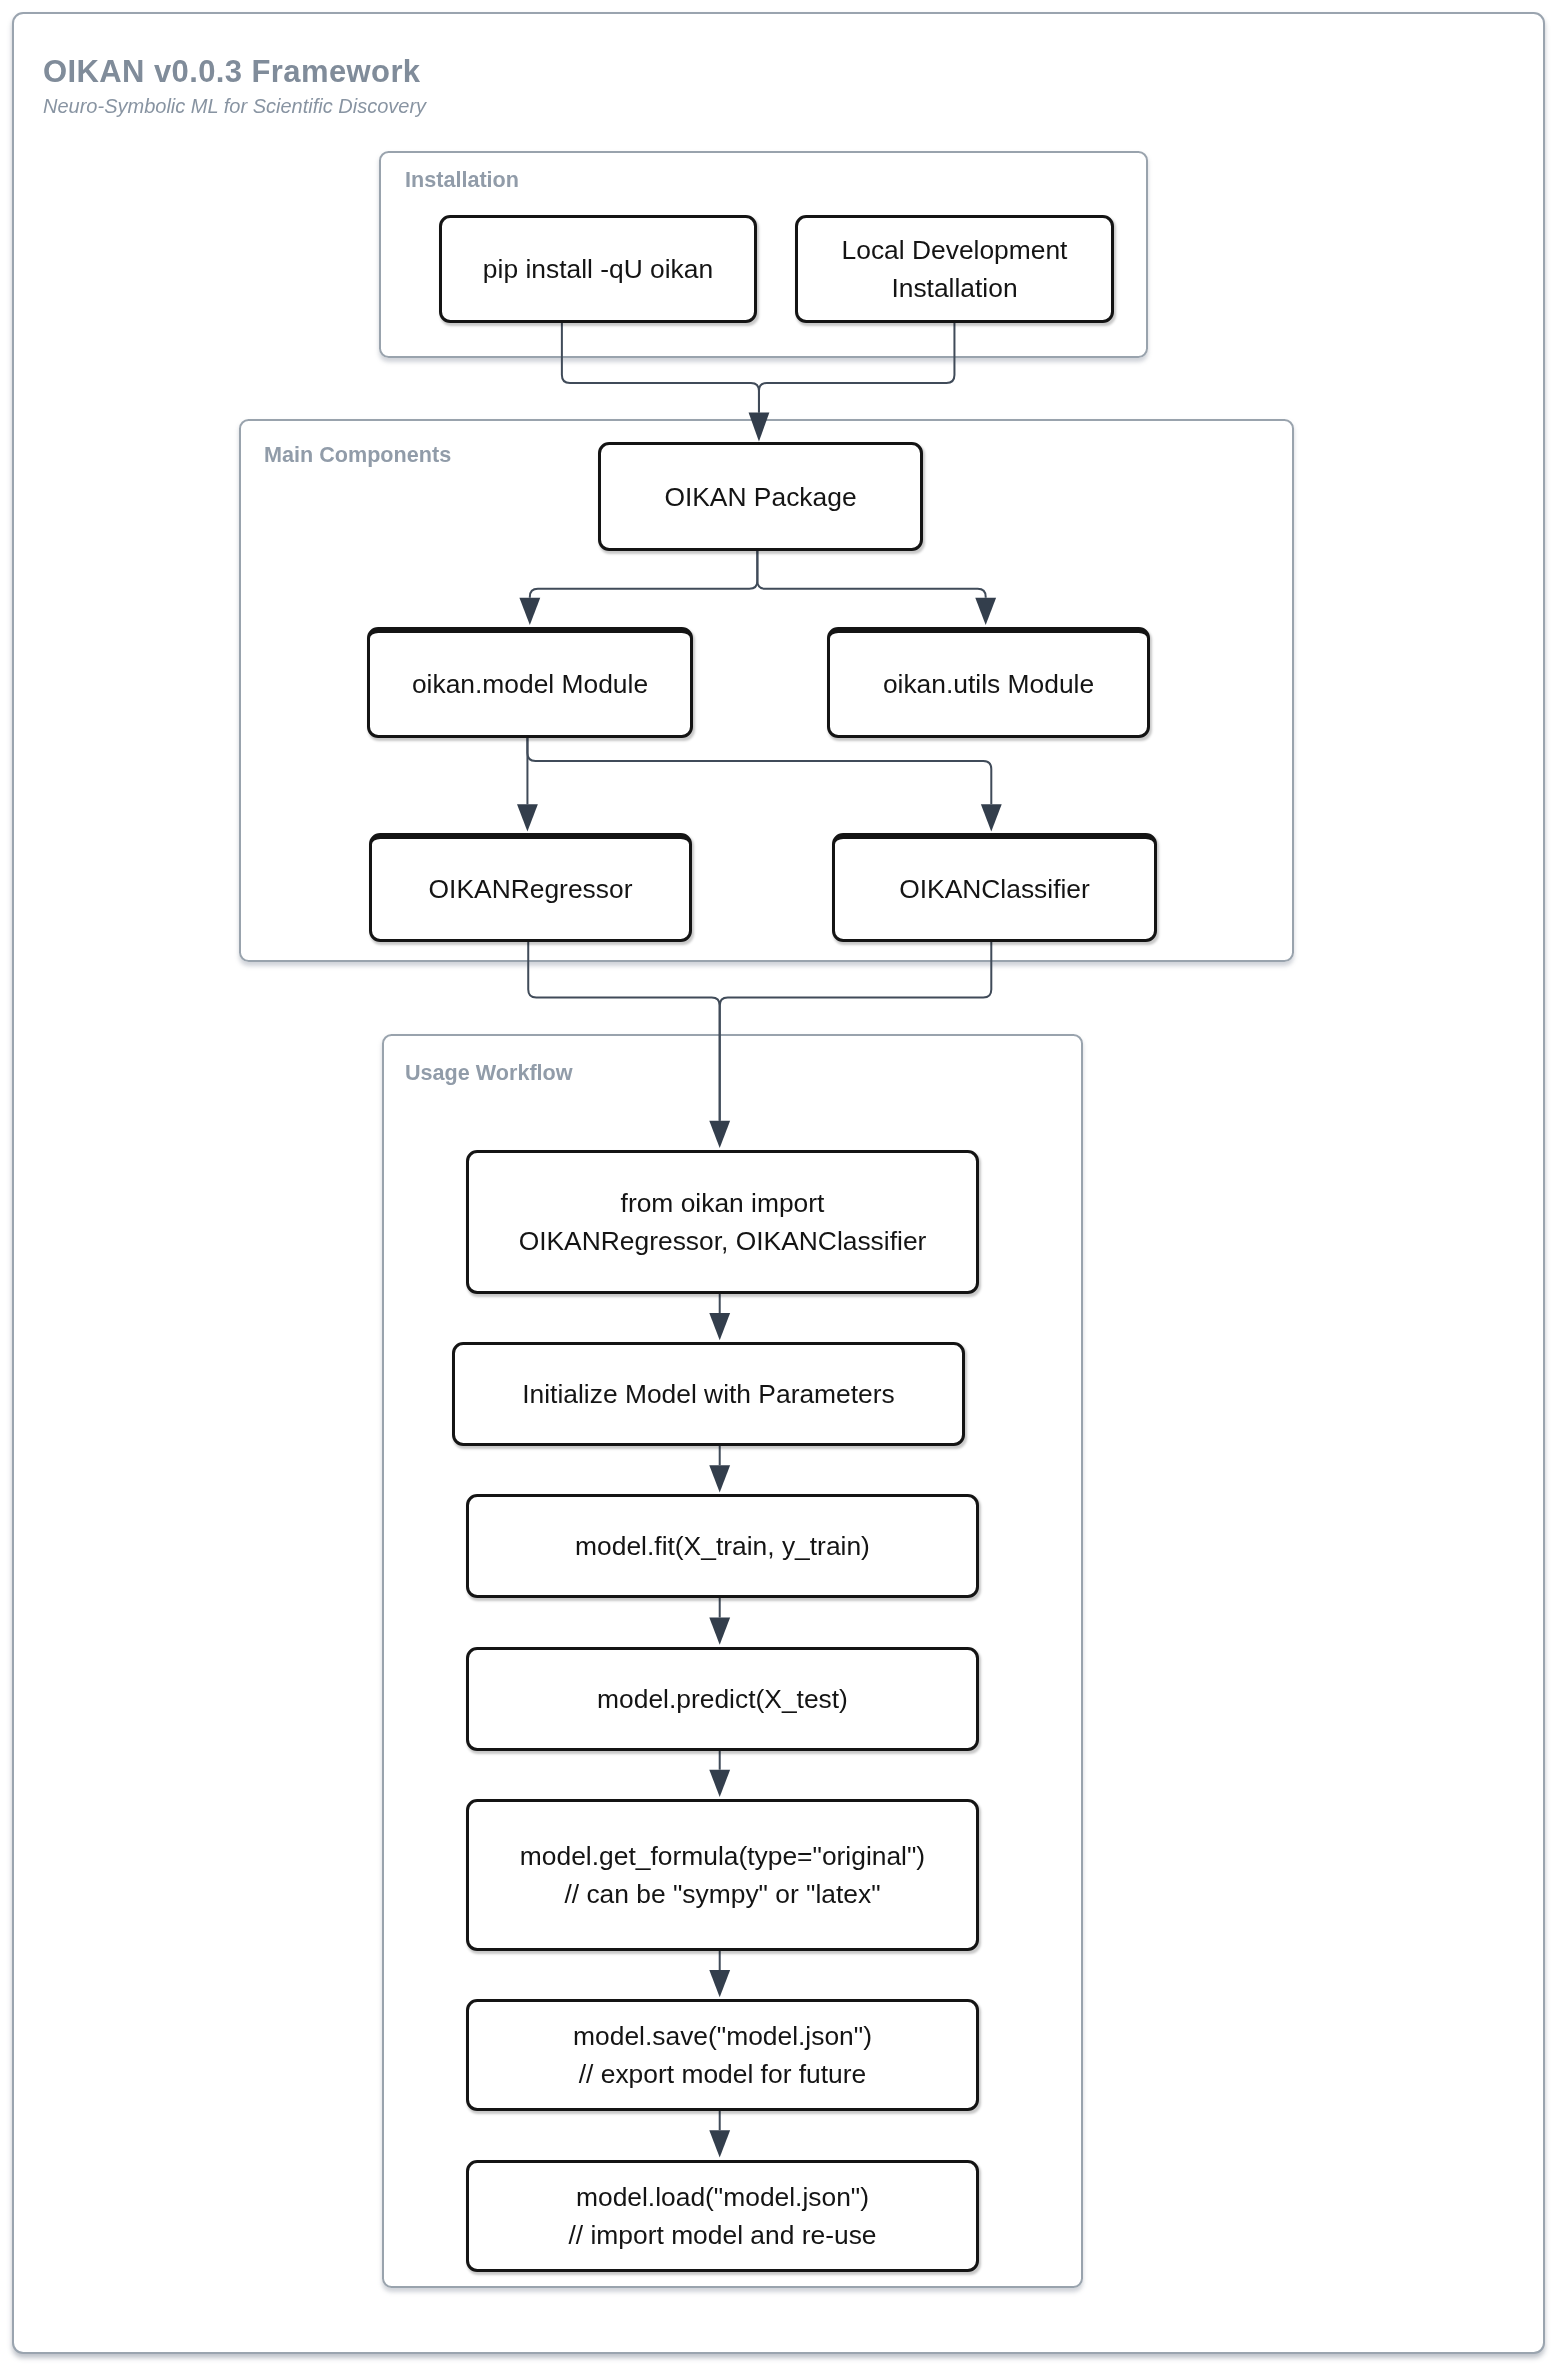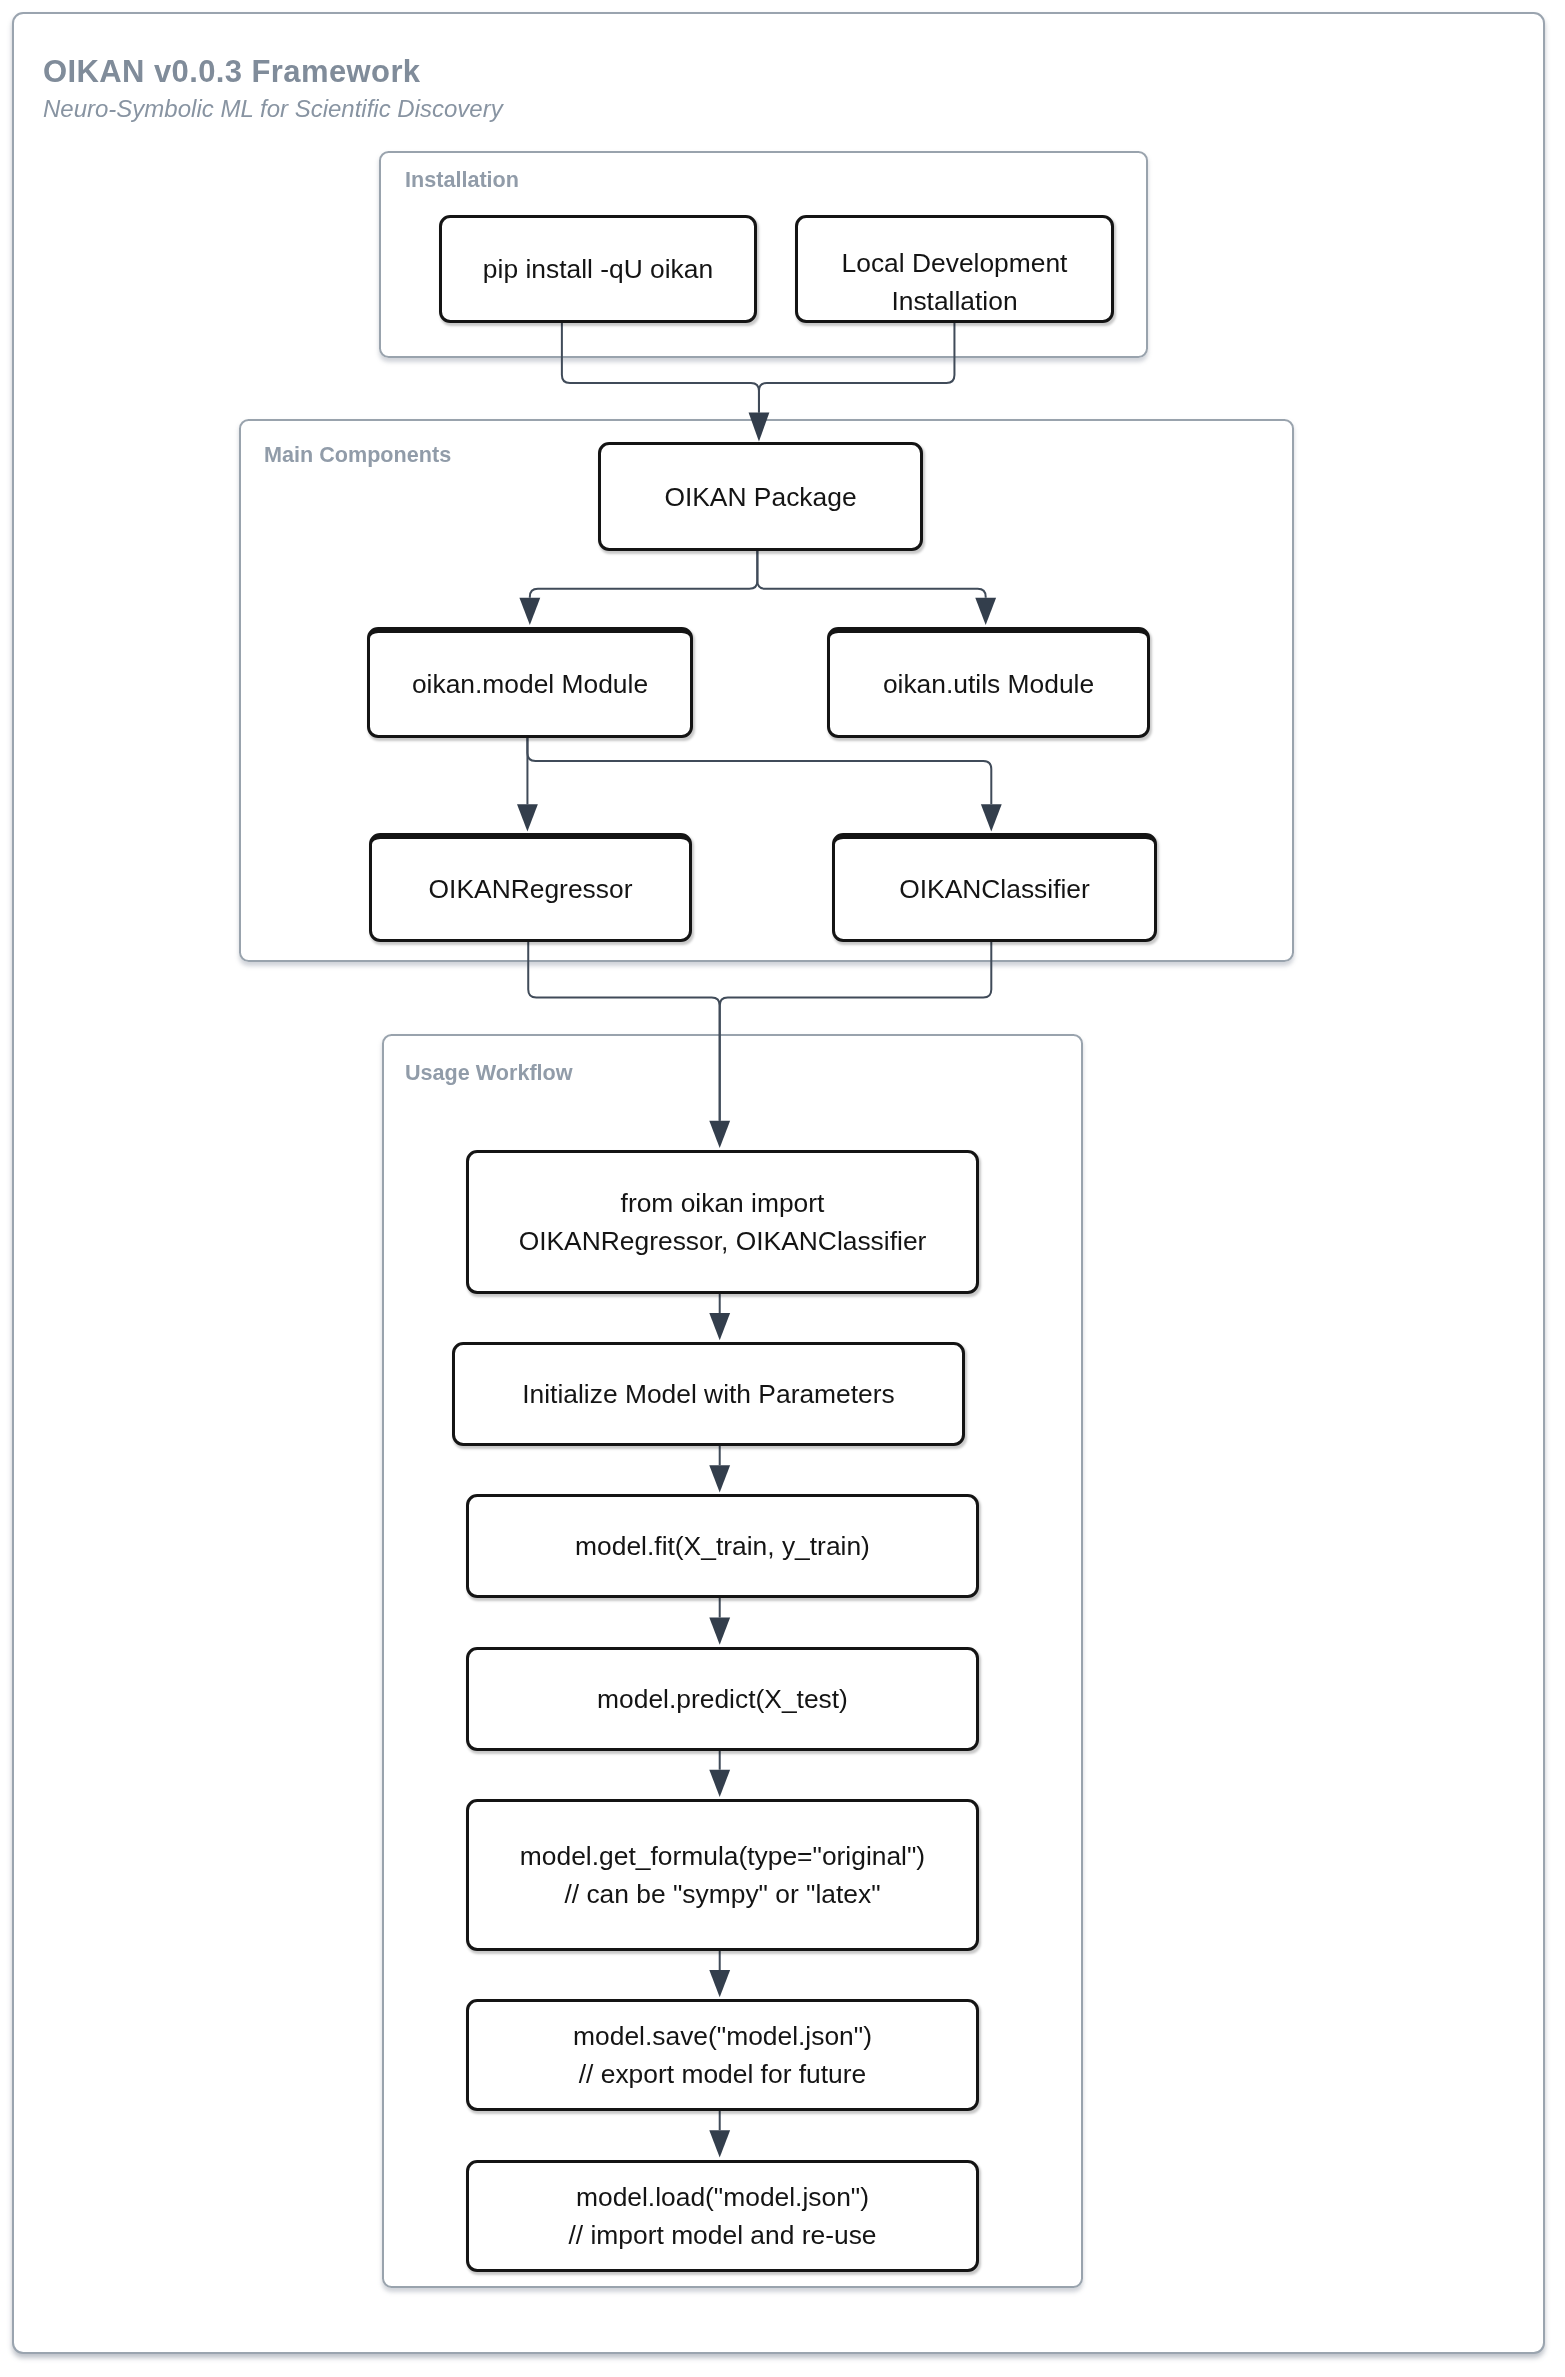--- a/index.html
+++ b/index.html
@@ -17,21 +17,21 @@
     border: 2.4px solid #9aa4af; border-radius: 11.2px; background: #ffffff;
     box-shadow: 0 4px 4.8px rgba(110,120,135,0.45);
   }
 
   .diagram-title {
     position: absolute; left: 43px; top: 54px;
     font-size: 31px; font-weight: bold; color: #808c9a; letter-spacing: 0.4px;
   }
   .diagram-subtitle {
     position: absolute; left: 43px; top: 95px;
-    font-size: 24px; font-style: italic; color: #8894a2;
+    font-size: 20px; font-style: italic; color: #8894a2;
   }
 
   
   .group {
     position: absolute; border: 2.4px solid #99a3ad; border-radius: 9.6px;
     background: transparent; box-shadow: 0 3.2px 4px rgba(120,130,145,0.35);
   }
   .group-label {
     position: absolute; font-size: 21.6px; font-weight: bold; color: #919ca9;
   }
@@ -47,21 +47,21 @@
     position: absolute; background: #ffffff;
     border: 3.2px solid #141414; border-radius: 11.2px;
     display: flex; flex-direction: column; align-items: center; justify-content: center;
     font-size: 26.4px; color: #141414; text-align: center;
     line-height: 38px; z-index: 10;
     box-shadow: 1.6px 2.4px 2.4px rgba(0,0,0,0.22);
   }
   .node.thick-top { border-top-width: 6.4px; }
 
   #node-pip        { left: 403px;  top: 215px;  width: 312px; height: 102px; margin-left: 36px; }
-  #node-localdev   { left: 795px;  top: 215px;  width: 313px; height: 102px; justify-content: flex-end; }
+  #node-localdev   { left: 795px;  top: 215px;  width: 313px; height: 102px; }
   #node-package    { left: 598px;  top: 442px;  width: 319px; height: 103px; justify-content: center; }
   #node-model      { left: 367px;  top: 627px;  width: 320px; height: 102px; text-align: center; }
   #node-utils      { left: 827px; top: 627px;  width: 317px; height: 102px; }
   #node-regressor  { left: 369px;  top: 833px; width: 317px; height: 100px; }
   #node-classifier { left: 832px; top: 833px; width: 319px; height: 100px; }
 
   #node-wf1 { left: 466px; top: 1150px; width: 507px; height: 138px; }
   #node-wf2 { left: 452px; top: 1342px; width: 507px; height: 98px; }
   #node-wf3 { left: 466px; top: 1494px; width: 507px; height: 98px; }
   #node-wf4 { left: 466px; top: 1647px; width: 507px; height: 98px; }

